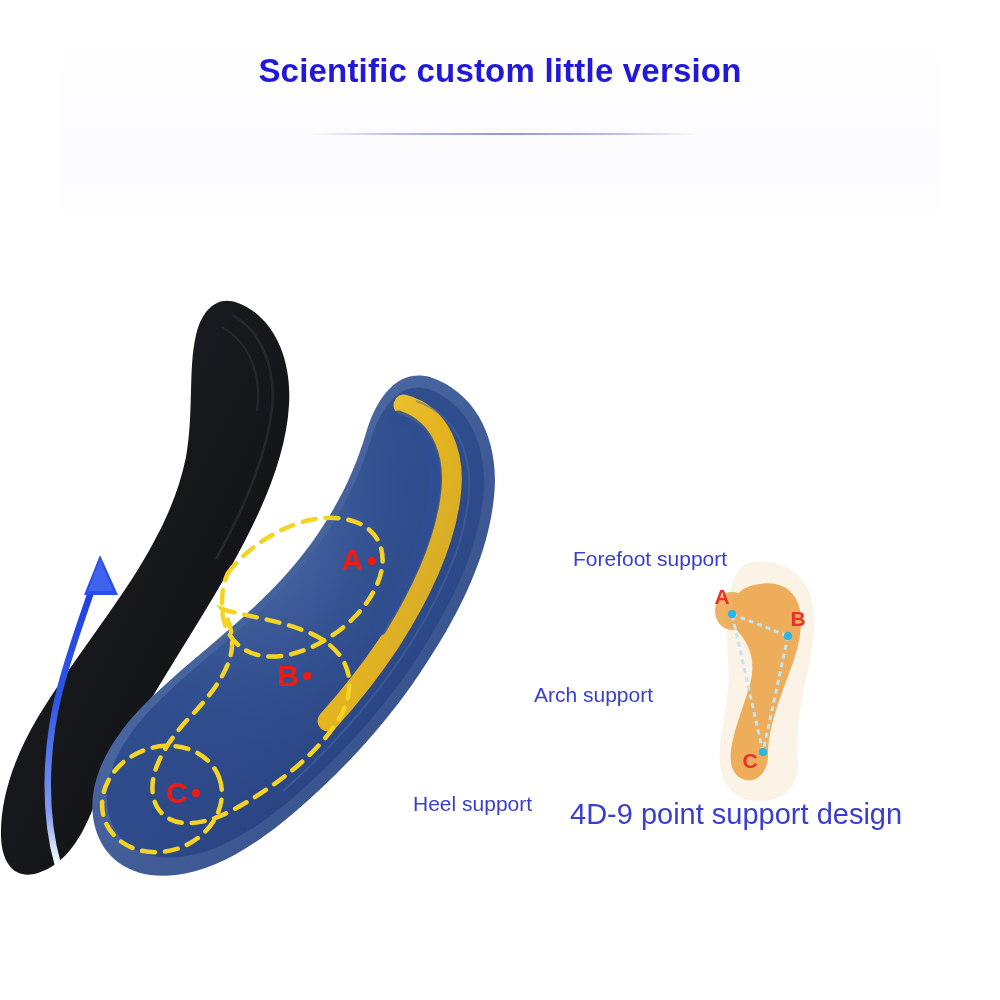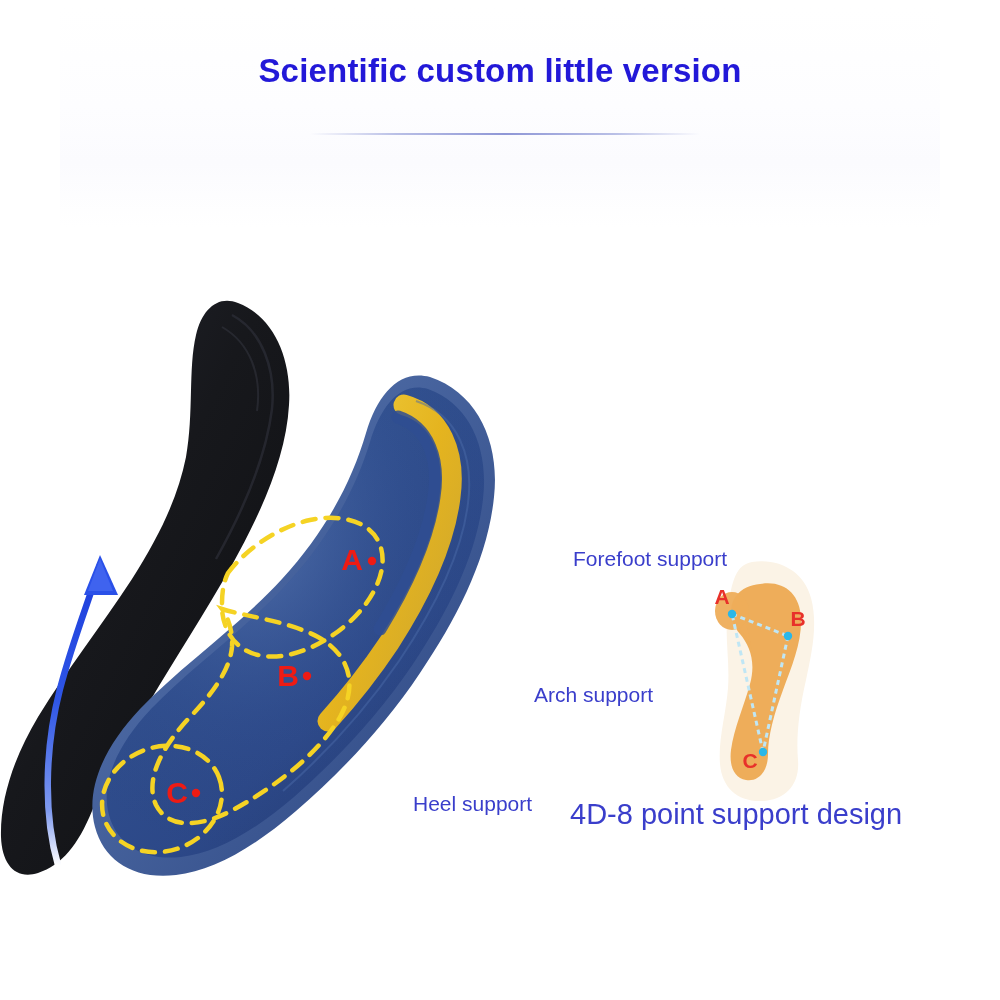--- a/index.html
+++ b/index.html
@@ -322,15 +322,15 @@
       <circle cx="44" cy="58" r="4.2" fill="#2ab7e8"></circle>
       <circle cx="100" cy="80" r="4.2" fill="#2ab7e8"></circle>
       <circle cx="75" cy="196" r="4.2" fill="#2ab7e8"></circle>
 
       <text id="dg-a" x="34" y="48" font-family="Liberation Sans, sans-serif" font-size="21" font-weight="bold" fill="#e8312a" text-anchor="middle">A</text>
       <text id="dg-b" x="110" y="70" font-family="Liberation Sans, sans-serif" font-size="21" font-weight="bold" fill="#e8312a" text-anchor="middle">B</text>
       <text id="dg-c" x="62" y="212" font-family="Liberation Sans, sans-serif" font-size="21" font-weight="bold" fill="#e8312a" text-anchor="middle">C</text>
     </svg>
   </div>
 
-  <div class="design-caption">4D-8 point support design</div>
+  <div class="design-caption">4D-9 point support design</div>
 
 </div>
 
 </body></html>

